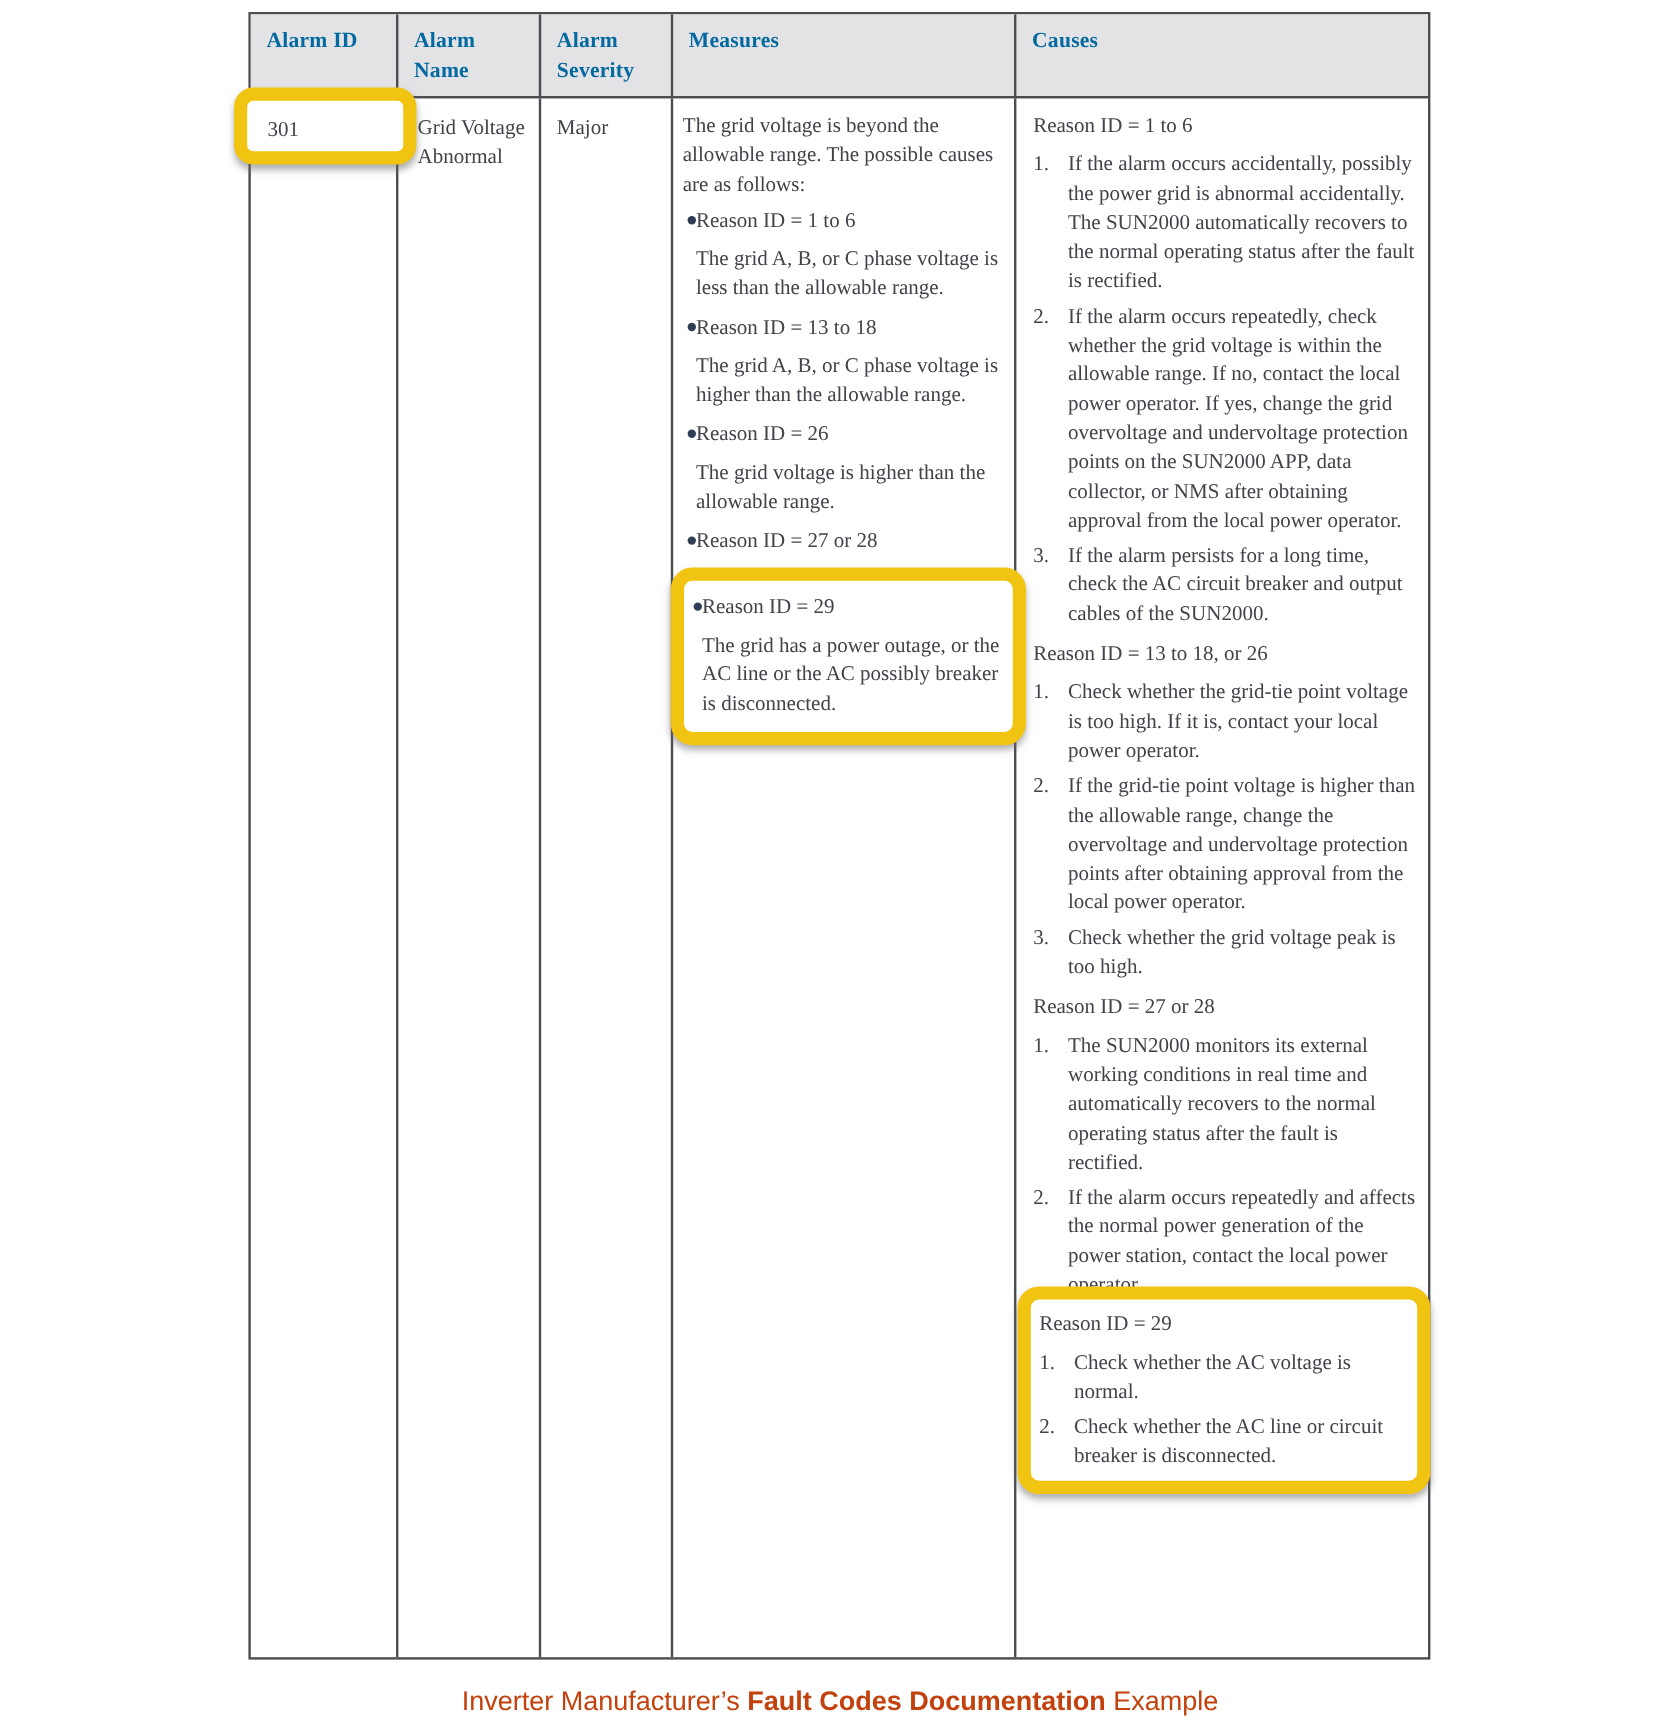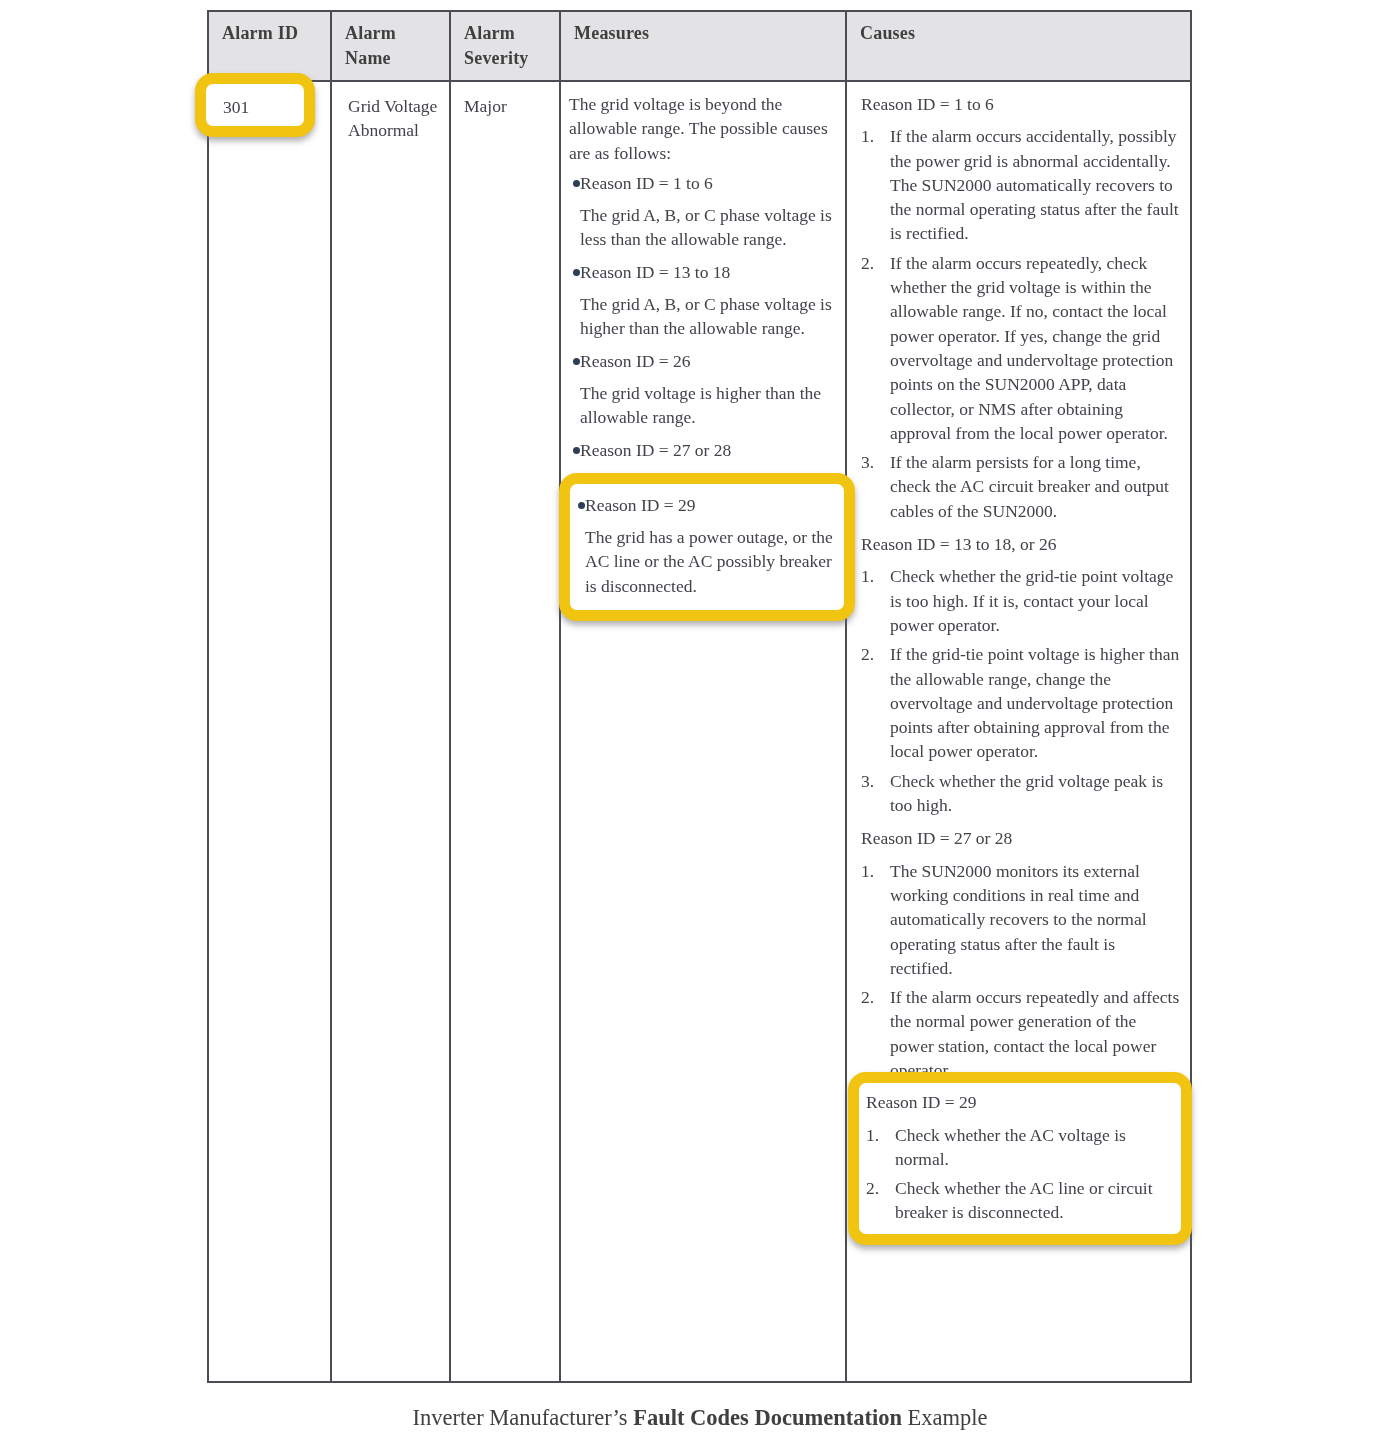--- a/index.html
+++ b/index.html
@@ -16,21 +16,21 @@
     border:2px solid #4c4c52; background:#fff;
   }
   .trow { display:grid; grid-template-columns:121px 119px 110px 286px 345px; }
   .thead { height:70px; background:#e3e3e5; border-bottom:2px solid #4c4c52; }
   .tbody { height:1299px; }
   .cell { border-left:2px solid #4c4c52; overflow:visible; position:relative; }
   .cell:first-child { border-left:none; }
 
   .hcell {
     padding:9px 8px 0 13px; font-weight:bold; font-size:18px; line-height:25px;
-    color:#404040; letter-spacing:.2px;
+    color:#0369a1; letter-spacing:.2px;
   }
 
   .bcell { font-size:17.5px; line-height:24.3px; }
   .cell-id   { padding:12px 6px 0 13px; }
   .cell-name { padding:12px 8px 0 16px; }
   .cell-sev  { padding:12px 8px 0 13px; }
   .cell-causes   { padding:10px 6px 0 8px; }
   .cell-measures { padding:10px 8px 0 14px; }
 
   
@@ -52,34 +52,34 @@
   .num { flex:0 0 29px; }
   .stext { flex:1; }
 
   
   .hl {
     border:11px solid #f2c412; border-radius:18px; background:#ffffff;
     box-shadow:0 4px 6px rgba(110,110,110,.55);
     position:relative; z-index:5;
   }
   .hl-id {
-    position:absolute; left:-14px; top:-9px; width:120px; height:64px;
-    padding:11px 0 0 17px; font-size:17.5px;
+    position:absolute; left:-14px; top:-9px; width:152px; height:64px;
+    padding:11px 0 0 17px; font-size:17.5px;border-radius:16px;
   }
   .hl-causes { margin:-5px -16px 0 -10px; padding:9px 4px 12px 4px; }
   .hl-causes .bullet { margin-bottom:0; }
   .hl-measures { margin:-15px -10px 0 -13px; padding:7px 2px 9px 7px; }
   .hl-measures .mhead { margin-top:0; }
   .hl-measures .step:last-child { margin-bottom:0; }
 
   
   .caption {
     position:absolute; left:0; top:1403px; width:100%; text-align:center;
-    font-family:Liberation Serif, serif;
-    font-size:22.5px; line-height:29px; color:#404040; z-index:2;
+    font-family:Liberation Sans, sans-serif;
+    font-size:22.5px; line-height:29px; color:#c2410c; z-index:2;
   }
   .caption b { font-weight:700; }
 </style>
 </head>
 <body>
 
 <div class="page">
 
   <div class="doc-table">
 

